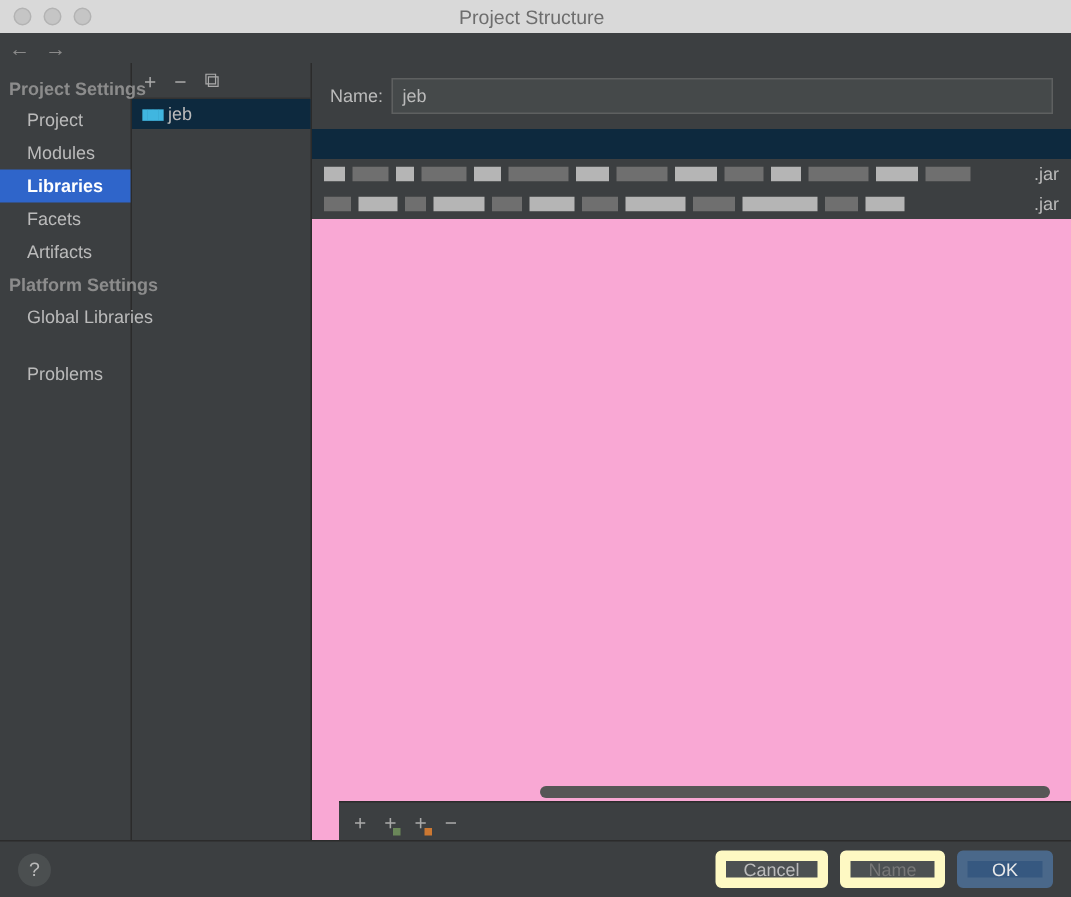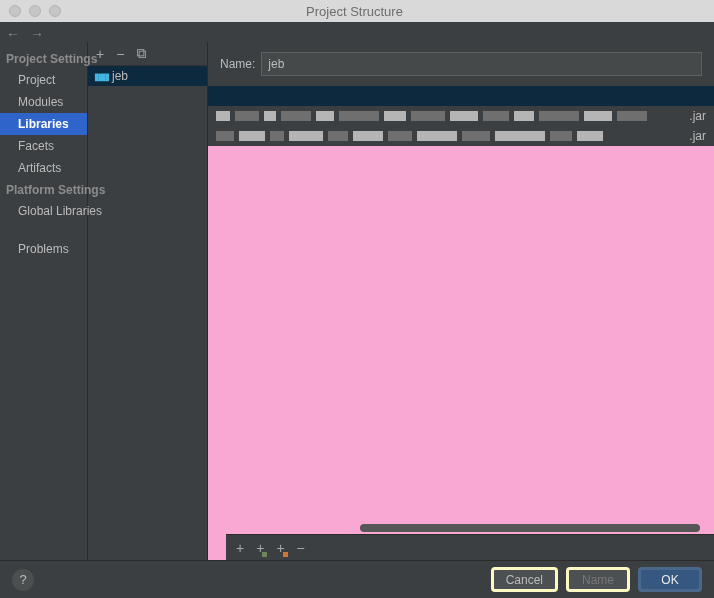--- a/index.html
+++ b/index.html
@@ -176,21 +176,21 @@
     background:#4b4f50;
     color:#bbbbbb;
     display:flex; align-items:center; justify-content:center;
     cursor:pointer;
     font-size:13px;
   }
   .dialog-buttons { display:flex; gap:8px; }
   .btn {
     min-width:64px; height:25px;
     border-radius:4px;
-    border:3px solid #fef9c3;
+    border:7px solid #fef9c3;
     background:#4c5052;
     color:#bbbbbb;
     font-size:12px;
     cursor:pointer;
     display:flex; align-items:center; justify-content:center;
     padding:0 12px;
   }
   .btn.disabled { color:#777; cursor:default; }
   .btn.primary { background:#365880; border-color:#4a688a; color:#eaeaea; }
   .plus-sub { position:relative; display:inline-block; }

